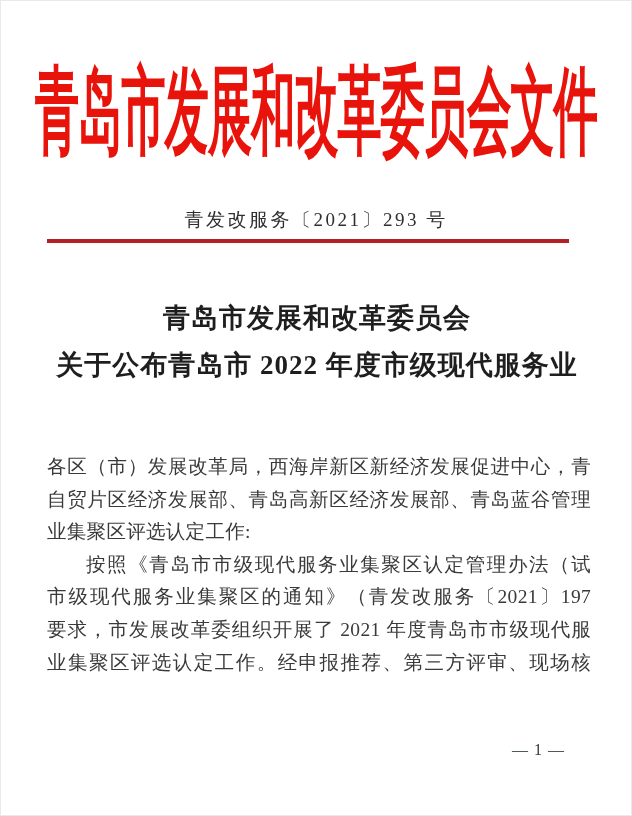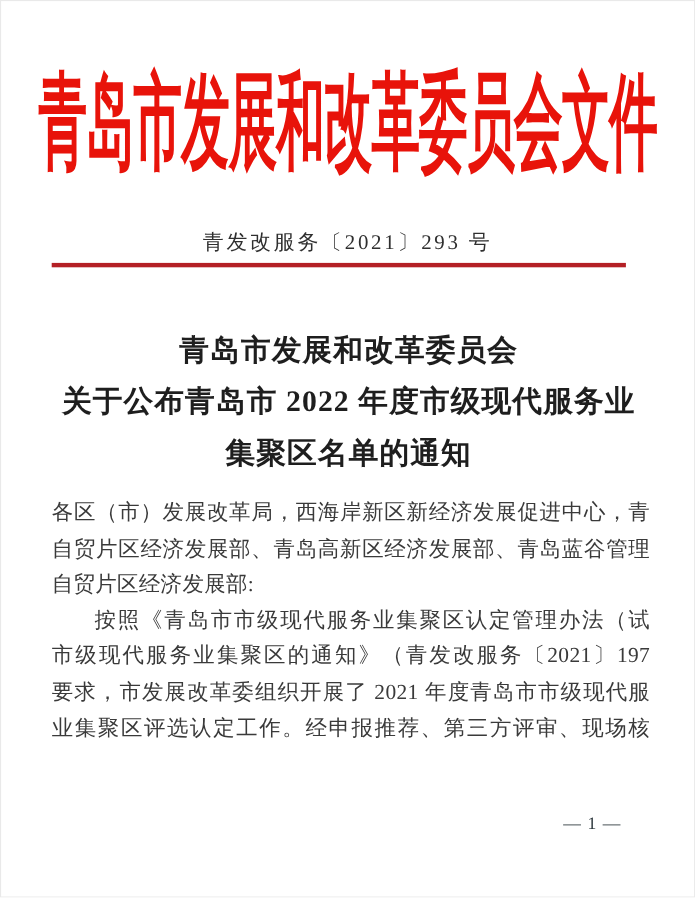--- a/index.html
+++ b/index.html
@@ -112,27 +112,26 @@
     <div class="masthead-text">青岛市发展和改革委员会文件</div>
   </div>
 
   <div class="doc-number">青发改服务〔2021〕293 号</div>
 
   <div class="red-rule"></div>
 
   <div class="notice-title">
     <div class="t-line">青岛市发展和改革委员会</div>
     <div class="t-line">关于公布青岛市 2022 年度市级现代服务业</div>
-    <div class="t-line">集聚区名单的通知</div>
   </div>
 
   <div class="body-block">
     <div class="b-line fill">各区（市）发展改革局，西海岸新区新经济发展促进中心，青岛</div>
     <div class="b-line fill">自贸片区经济发展部、青岛高新区经济发展部、青岛蓝谷管理局</div>
-    <div class="b-line">自贸片区经济发展部:</div>
+    <div class="b-line">业集聚区评选认定工作:</div>
     <div class="b-line fill indent">按照《青岛市市级现代服务业集聚区认定管理办法（试行）》</div>
     <div class="b-line fill">市级现代服务业集聚区的通知》（青发改服务〔2021〕197 号）</div>
     <div class="b-line fill">要求，市发展改革委组织开展了 2021 年度青岛市市级现代服务</div>
     <div class="b-line fill">业集聚区评选认定工作。经申报推荐、第三方评审、现场核查、</div>
   </div>
 
   <div class="page-number">— 1 —</div>
 
 </div>
 

